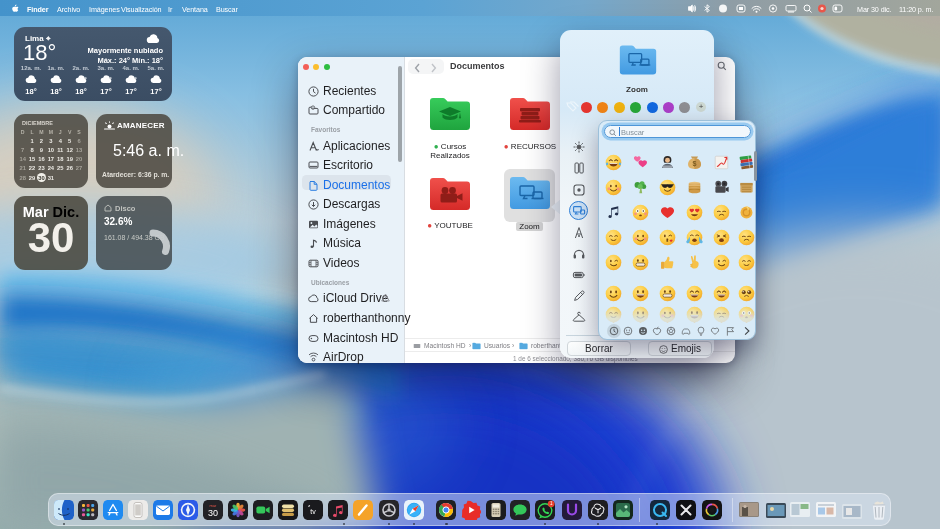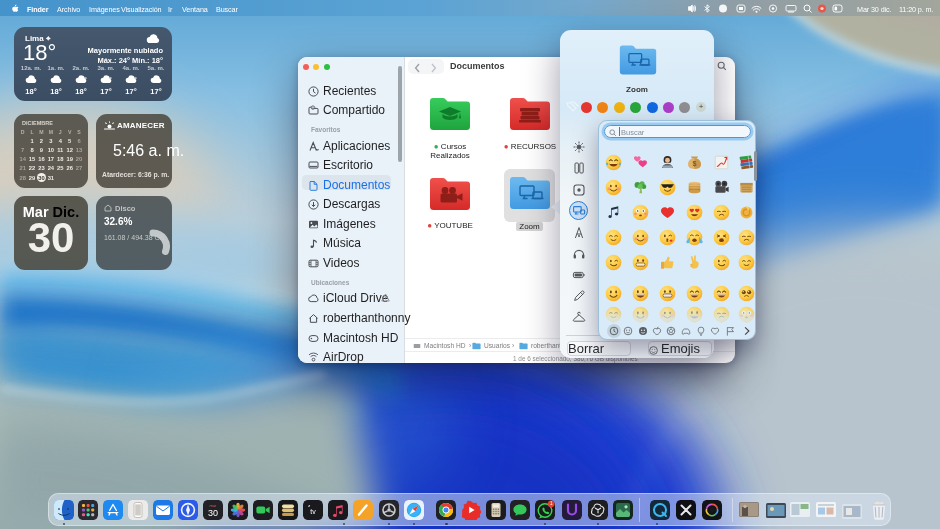--- a/index.html
+++ b/index.html
@@ -40,21 +40,21 @@
 #ptr{position:absolute;left:551px;top:199px;width:0;height:0;border-top:8px solid transparent;border-bottom:8px solid transparent;border-right:10px solid #eef4f8}
 .vicon{position:absolute;left:12px;width:14px;height:14px}
 
 #pop{position:absolute;left:598px;top:120px;width:158px;height:220px;border-radius:9px;background:#d9ebf8;border:1px solid #9cc0da;box-shadow:0 10px 26px rgba(0,0,40,.38);box-sizing:border-box}
 #search{position:absolute;left:5px;top:4px;width:147px;height:13px;border-radius:7px;background:rgba(255,255,255,.62);border:1px solid #4e96d8;box-shadow:0 0 0 2.5px rgba(110,180,235,.6);box-sizing:border-box}
 .em{position:absolute;width:17px;height:17px}
 .cat{position:absolute;width:10px;height:10px}
 
 #dock{position:absolute;left:48px;top:493px;width:843px;height:32.5px;border-radius:10px;background:rgba(222,232,245,.5);border:1px solid rgba(255,255,255,.4);box-sizing:border-box}
 .dk{position:absolute;overflow:hidden}
-.btn{position:absolute;top:311px;height:14.5px;background:linear-gradient(180deg,#fdfefe,#f2f6f8);border:1px solid #d0d6da;border-radius:4px;font-size:13px;color:#2c2c2e;text-align:left;line-height:14px;box-sizing:border-box}
+.btn{position:absolute;top:311px;height:14.5px;background:linear-gradient(180deg,#fdfefe,#f2f6f8);border:1px solid #d0d6da;border-radius:4px;font-size:10px;color:#2c2c2e;text-align:center;line-height:14px;box-sizing:border-box}
 </style></head>
 <body>
 <svg id="wall" width="940" height="529" viewBox="0 0 940 529">
  <defs>
   <linearGradient id="sky" x1="0" y1="0" x2="0" y2="1">
    <stop offset="0" stop-color="#5ea7d6"></stop>
         <stop offset=".18" stop-color="#87bfe2"></stop>
    <stop offset=".42" stop-color="#bccfd8"></stop>
         <stop offset=".62" stop-color="#b9c4c0"></stop>
    <stop offset=".85" stop-color="#a9bab8"></stop>

